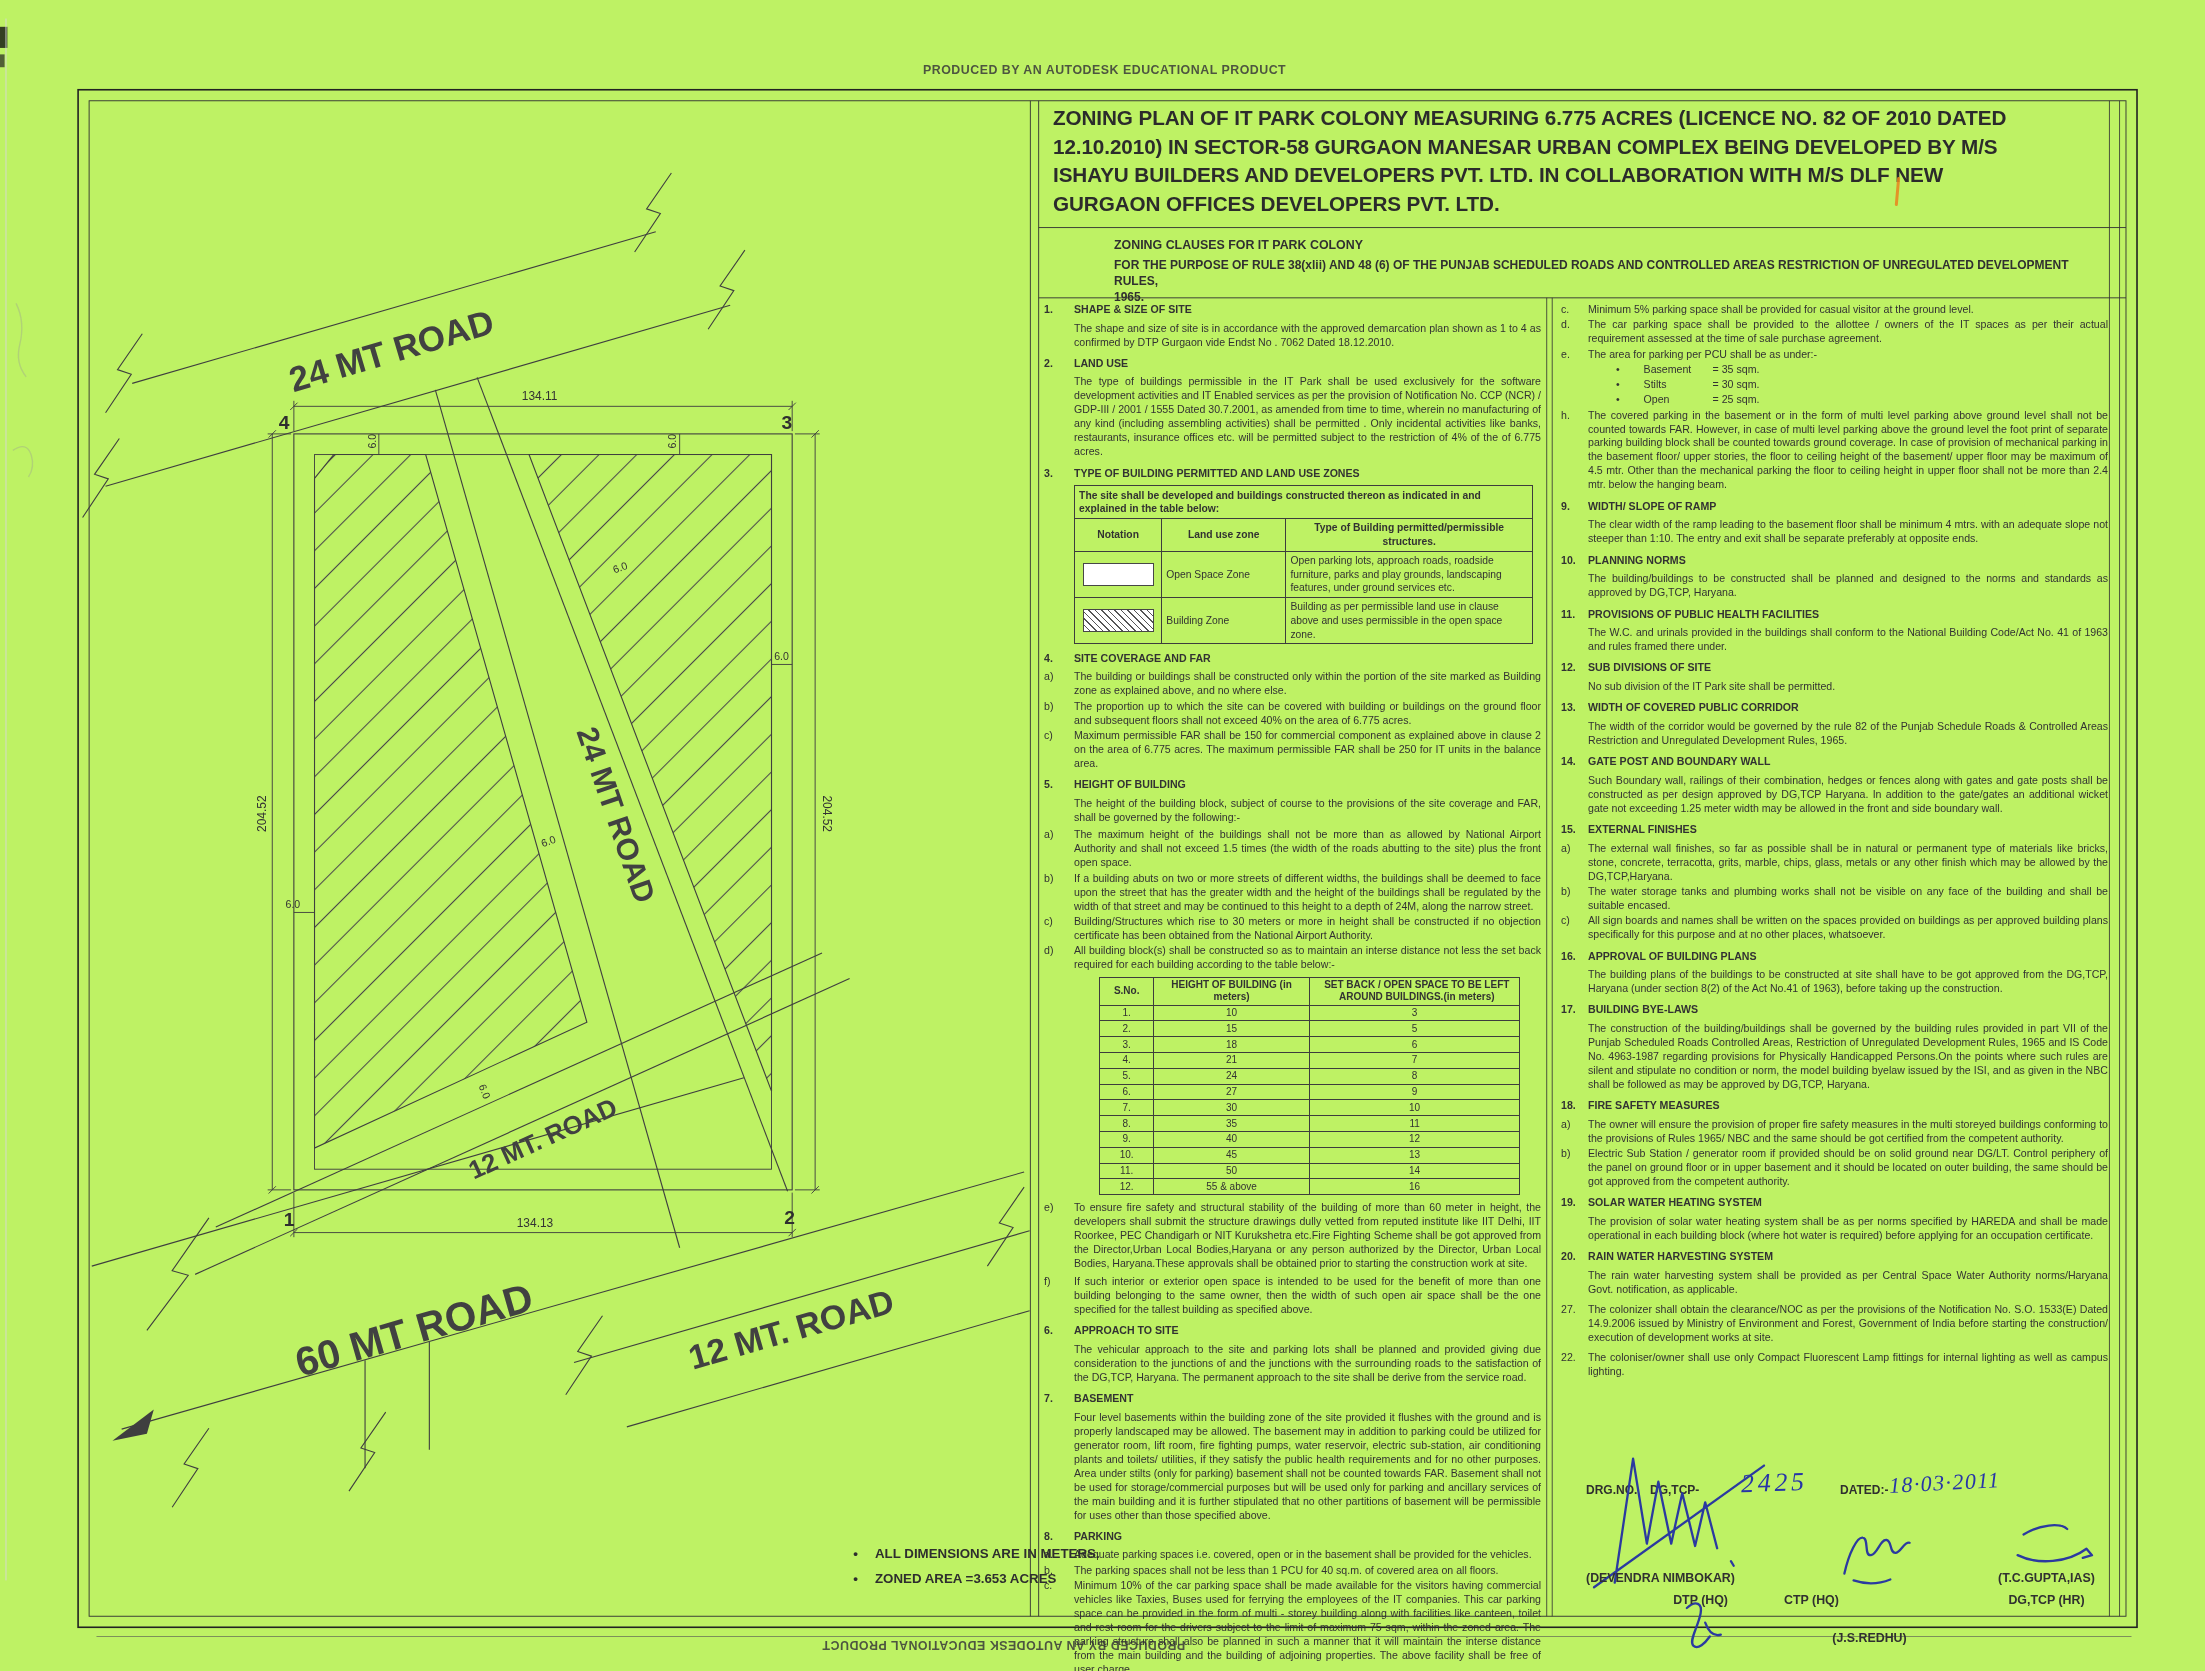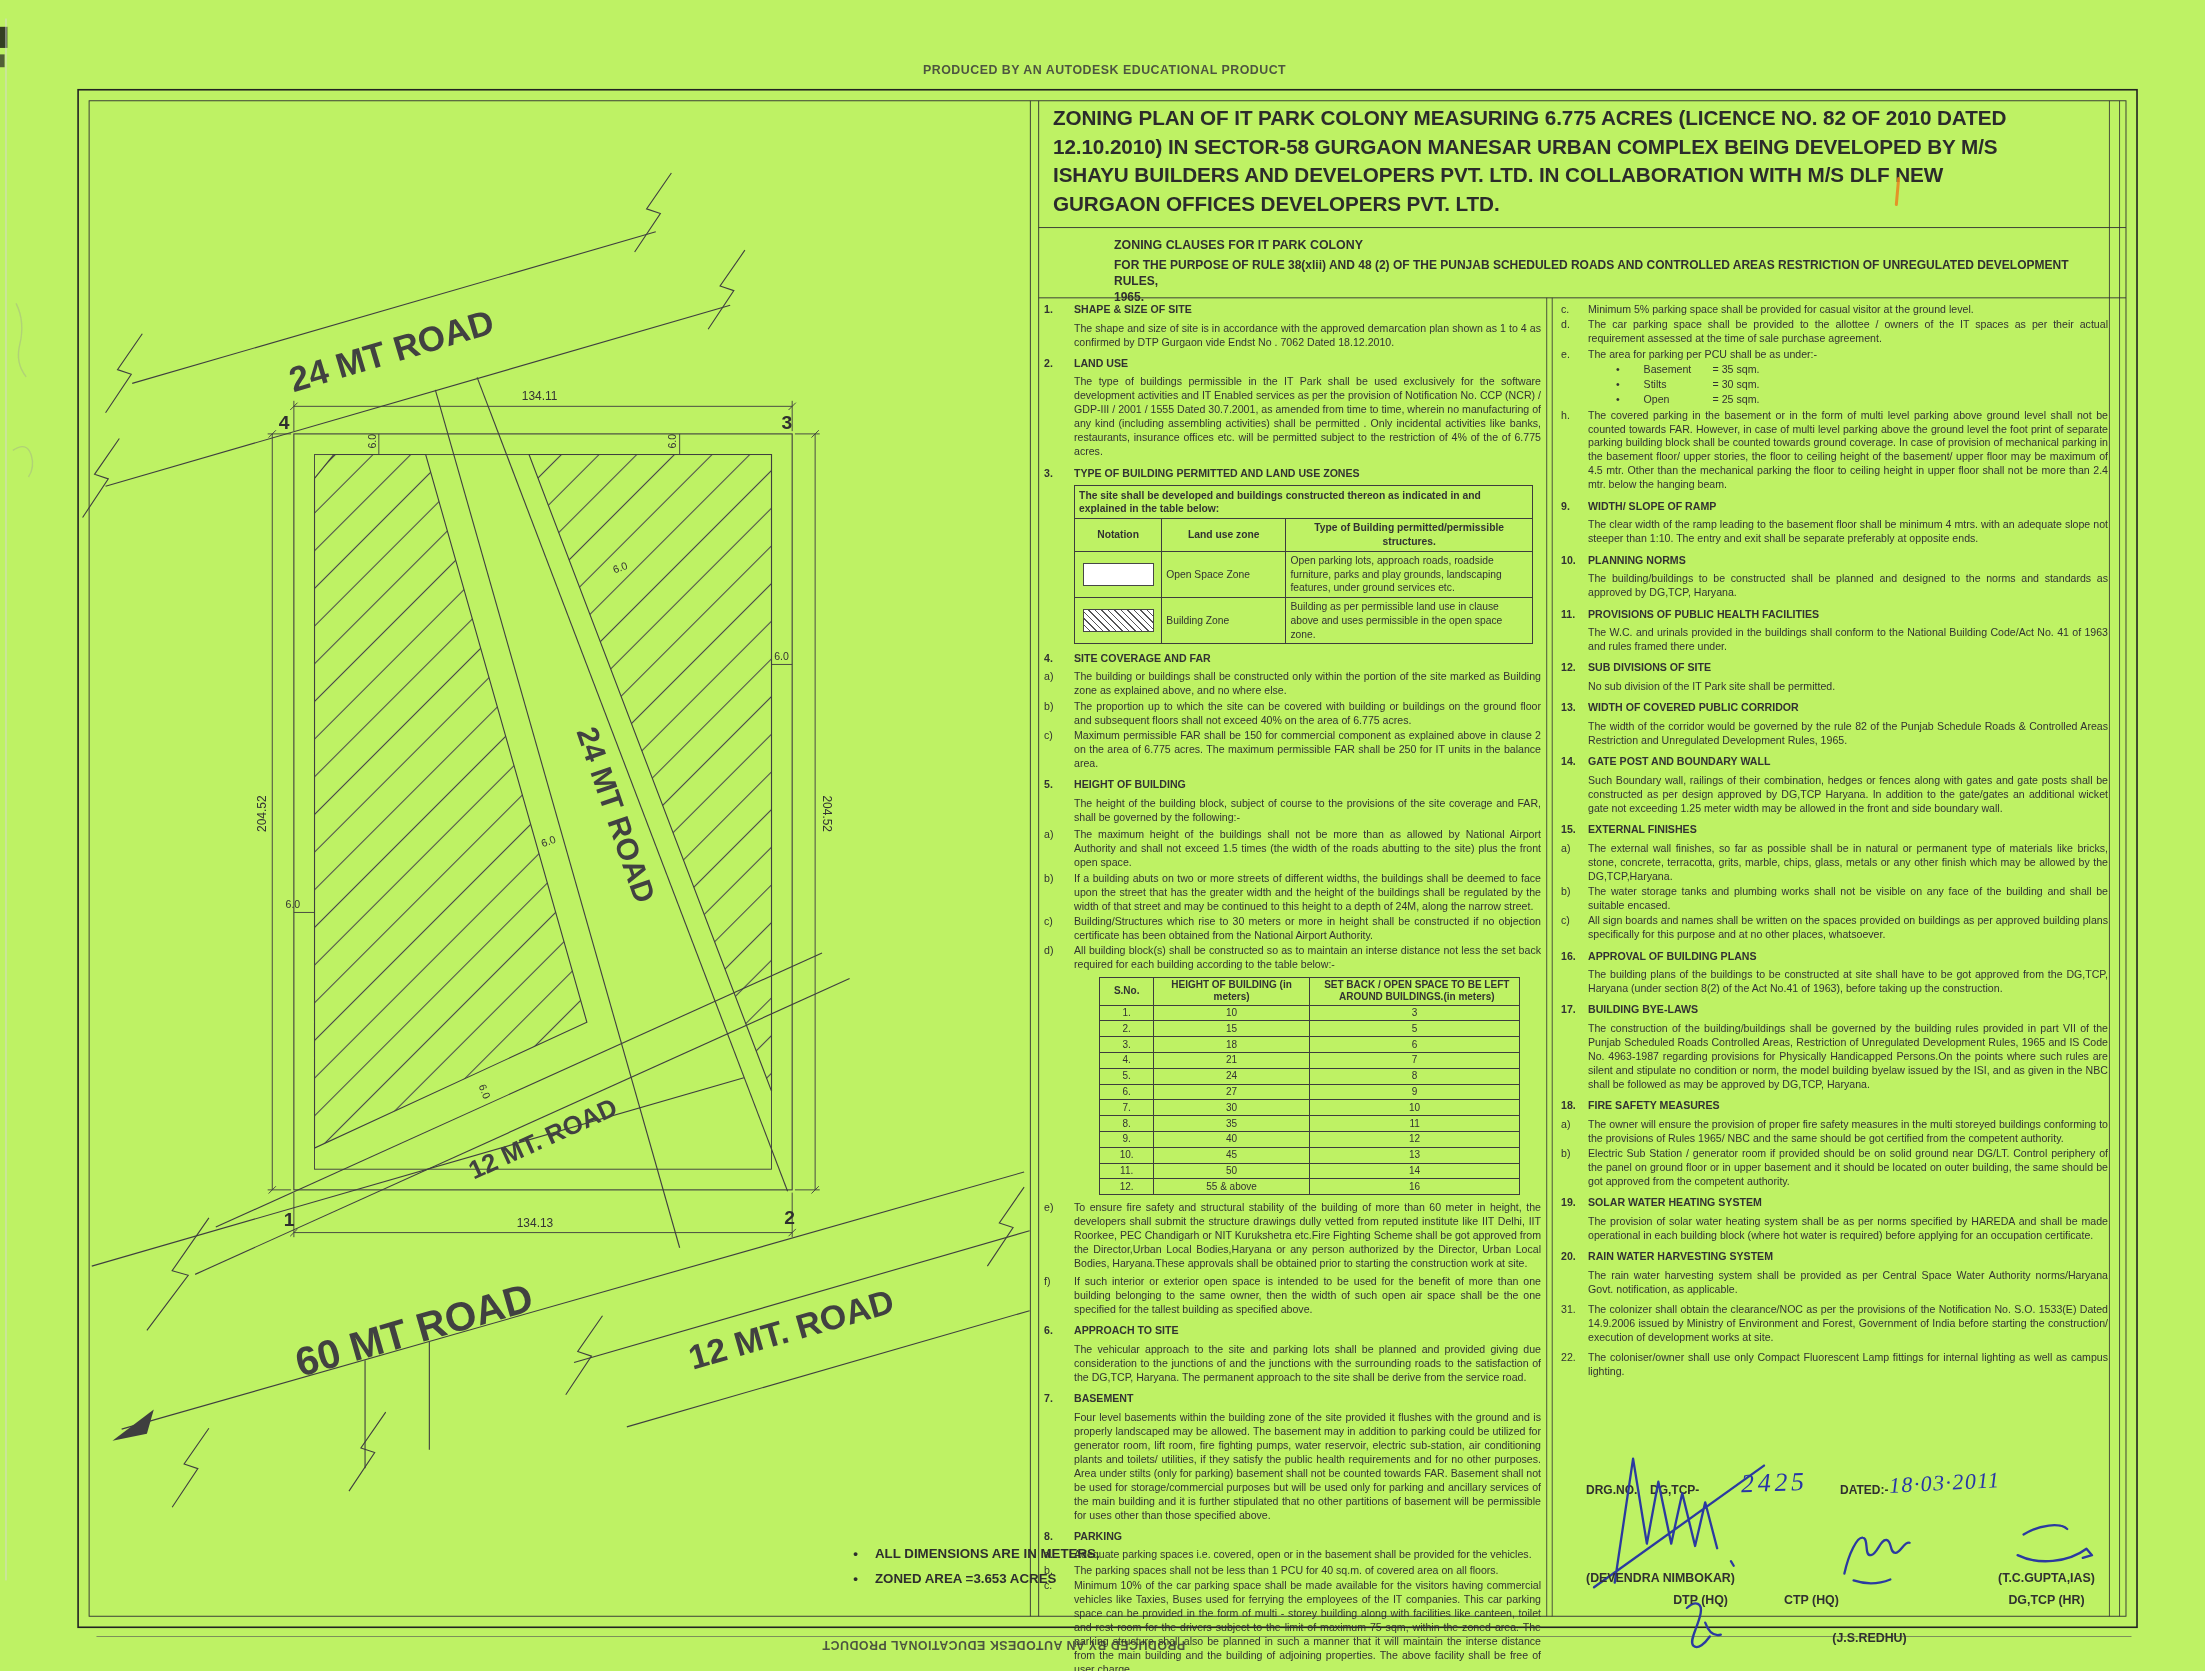--- a/index.html
+++ b/index.html
@@ -183,21 +183,21 @@
 
   <div class="abs title">
     <div>ZONING PLAN OF IT PARK COLONY  MEASURING 6.775 ACRES (LICENCE NO. 82 OF 2010 DATED</div>
     <div>12.10.2010)  IN SECTOR-58 GURGAON MANESAR URBAN COMPLEX BEING DEVELOPED BY M/S</div>
     <div>ISHAYU BUILDERS AND DEVELOPERS PVT. LTD. IN COLLABORATION WITH M/S DLF NEW</div>
     <div>GURGAON OFFICES DEVELOPERS PVT. LTD.</div>
   </div>
   <div class="abs omark"></div>
   <div class="abs subtitle">ZONING CLAUSES FOR IT PARK COLONY</div>
   <div class="abs purpose">
-    <div>FOR THE PURPOSE OF RULE 38(xlii) AND 48 (2) OF THE PUNJAB SCHEDULED ROADS AND  CONTROLLED AREAS RESTRICTION OF UNREGULATED DEVELOPMENT RULES,</div>
+    <div>FOR THE PURPOSE OF RULE 38(xlii) AND 48 (6) OF THE PUNJAB SCHEDULED ROADS AND  CONTROLLED AREAS RESTRICTION OF UNREGULATED DEVELOPMENT RULES,</div>
     <div>1965.</div>
   </div>
 
   <div class="col colL">
 
     <div class="c-h first">
         <span class="no">1.</span>
         <span>SHAPE &amp; SIZE OF SITE</span>
       </div>
     <div class="p">The shape and size of site is  in accordance with the approved demarcation plan shown as 1 to 4 as confirmed by DTP Gurgaon vide  Endst No . 7062 Dated 18.12.2010.</div>
@@ -504,21 +504,21 @@
       </div>
     <div class="p">The provision of solar water heating system shall be as per norms specified by HAREDA  and shall be made operational in each building block (where hot water is required) before applying for an occupation certificate.</div>
 
     <div class="c-h">
         <span class="no">20.</span>
         <span>RAIN WATER HARVESTING SYSTEM</span>
       </div>
     <div class="p">The rain water harvesting system shall be provided as per Central Space Water Authority norms/Haryana Govt. notification, as applicable.</div>
 
     <div class="it" style="margin-top:6.4px">
-        <span class="l">31.</span>
+        <span class="l">27.</span>
         <div class="t">The colonizer shall obtain the clearance/NOC as per the provisions of the Notification  No. S.O. 1533(E) Dated 14.9.2006 issued by Ministry of Environment and Forest, Government of India before starting the construction/ execution of development  works at site.</div>
       </div>
     <div class="it" style="margin-top:5.5px">
         <span class="l">22.</span>
         <div class="t">The coloniser/owner shall use only Compact Fluorescent Lamp fittings for internal lighting as well as campus lighting.</div>
       </div>
   </div>
 
   <div class="abs sigrow" style="left:1586px;top:1483px;">DRG.NO.</div>
   <div class="abs sigrow" style="left:1650px;top:1483px;">DG,TCP-</div>

